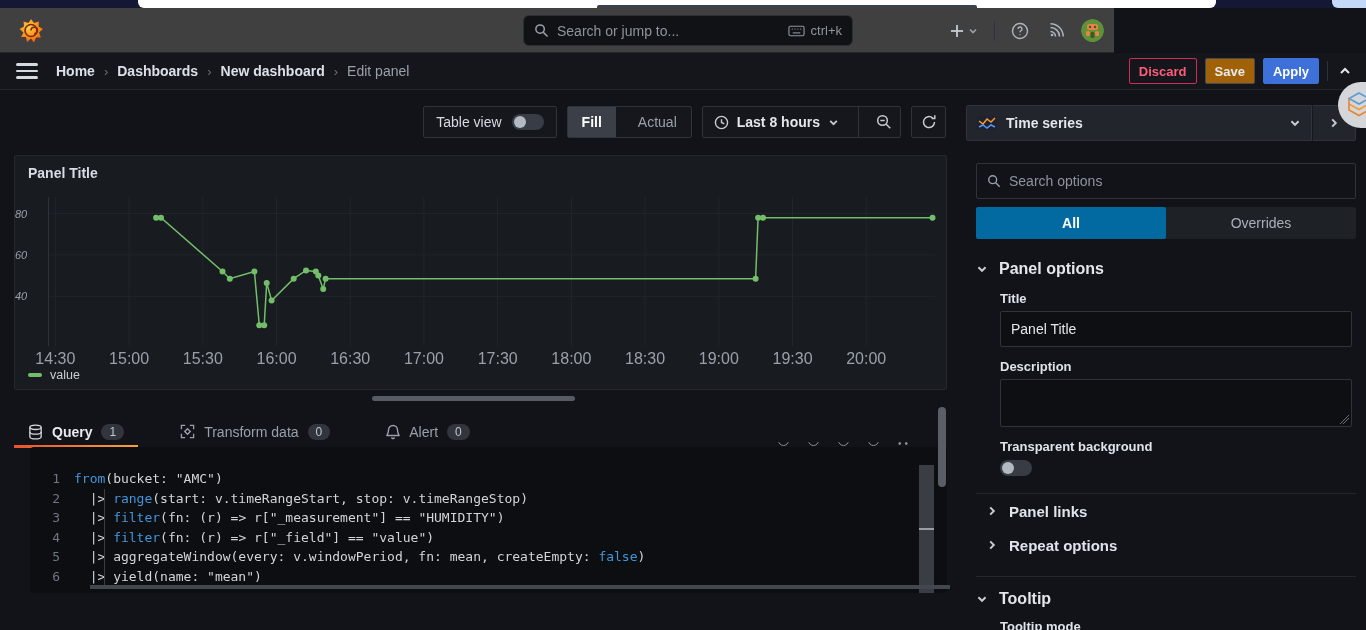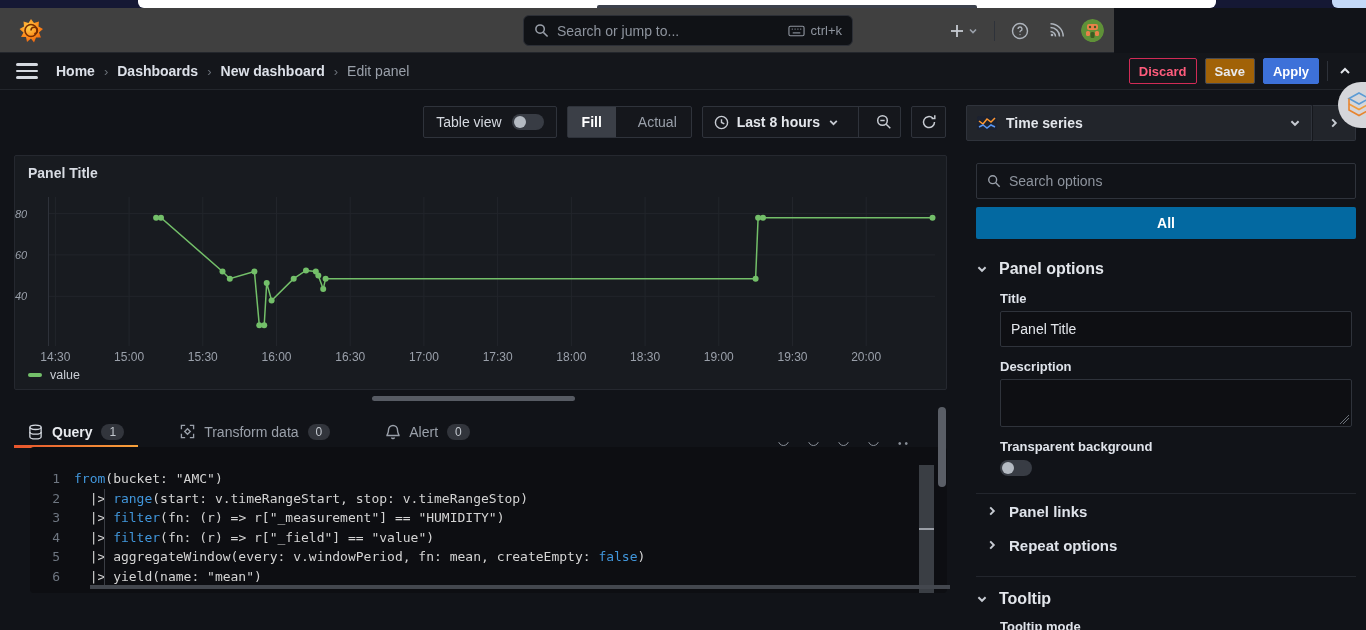--- a/index.html
+++ b/index.html
@@ -60,21 +60,21 @@
   
   .viz-panel { position:absolute; left:14px; top:65px; width:933px; height:235px; background:#181b20; border:1px solid #25282f; border-radius:2px; }
   .panel-title { position:absolute; left:13px; top:9px; font-size:14px; font-weight:bold; color:#d8dce3; }
   .chart-wrap { position:absolute; left:33px; top:41px; width:887px; height:149px; }
   .chart-wrap svg { width:100%; height:100%; overflow:visible; }
   .grid { stroke:#22252b; stroke-width:1; }
   .axis { stroke:#2e323a; stroke-width:1; }
   .y-axis { position:absolute; left:0; top:41px; width:26px; height:149px; }
   .y-axis span { position:absolute; right:2px; width:24px; text-align:left; font-size:11px; color:#9aa0aa;font-style:italic; }
   .x-axis { position:absolute; left:33px; top:194px; width:887px; height:14px; }
-  .x-axis span { position:absolute; width:40px; margin-left:-20px; text-align:center; font-size:12px; color:#9aa0aa; }
+  .x-axis span { position:absolute; width:40px; margin-left:-20px; text-align:center; font-size:16px; color:#9aa0aa; }
   .legend { position:absolute; left:13px; bottom:7px; display:flex; align-items:center; gap:8px; cursor:pointer; }
   .legend-swatch { width:14px; height:4px; border-radius:2px; }
   .legend-label { font-size:12.5px; color:#c9cdd4; }
 
   
   .resize-handle { position:absolute; left:372px; top:306px; width:203px; height:5px; border-radius:3px; background:#575b63; cursor:row-resize; }
 
   
   .tabs-row { position:absolute; left:14px; top:325px; height:33px; display:flex; gap:28px; }
   .tab { position:relative; display:flex; align-items:center; gap:9px; padding:0 14px; cursor:pointer; background:none; border:none; font-family:inherit; }
@@ -450,20 +450,21 @@
         <span>
           <svg width="14" height="14" viewBox="0 0 16 16" fill="none" stroke="#9aa0aa" stroke-width="1.6">
               <circle cx="6.5" cy="6.5" r="4.5"></circle>
               <line x1="10" y1="10" x2="14.5" y2="14.5"></line>
             </svg>
         </span>
         <input placeholder="Search options" style="">
       </div>
       <div class="ao-toggle">
         <button class="ao-item active">All</button>
+        <button class="ao-item">Overrides</button>
       </div>
 
       <button class="sec-header">
         <svg class="chev" width="12" height="12" viewBox="0 0 10 10" fill="none" stroke="#c7cbd2" stroke-width="1.6">
             <path d="M2 3.5 L5 6.5 L8 3.5"></path>
           </svg>
         <span class="sec-title">Panel options</span>
       </button>
 
       <div class="field-label">Title</div>

